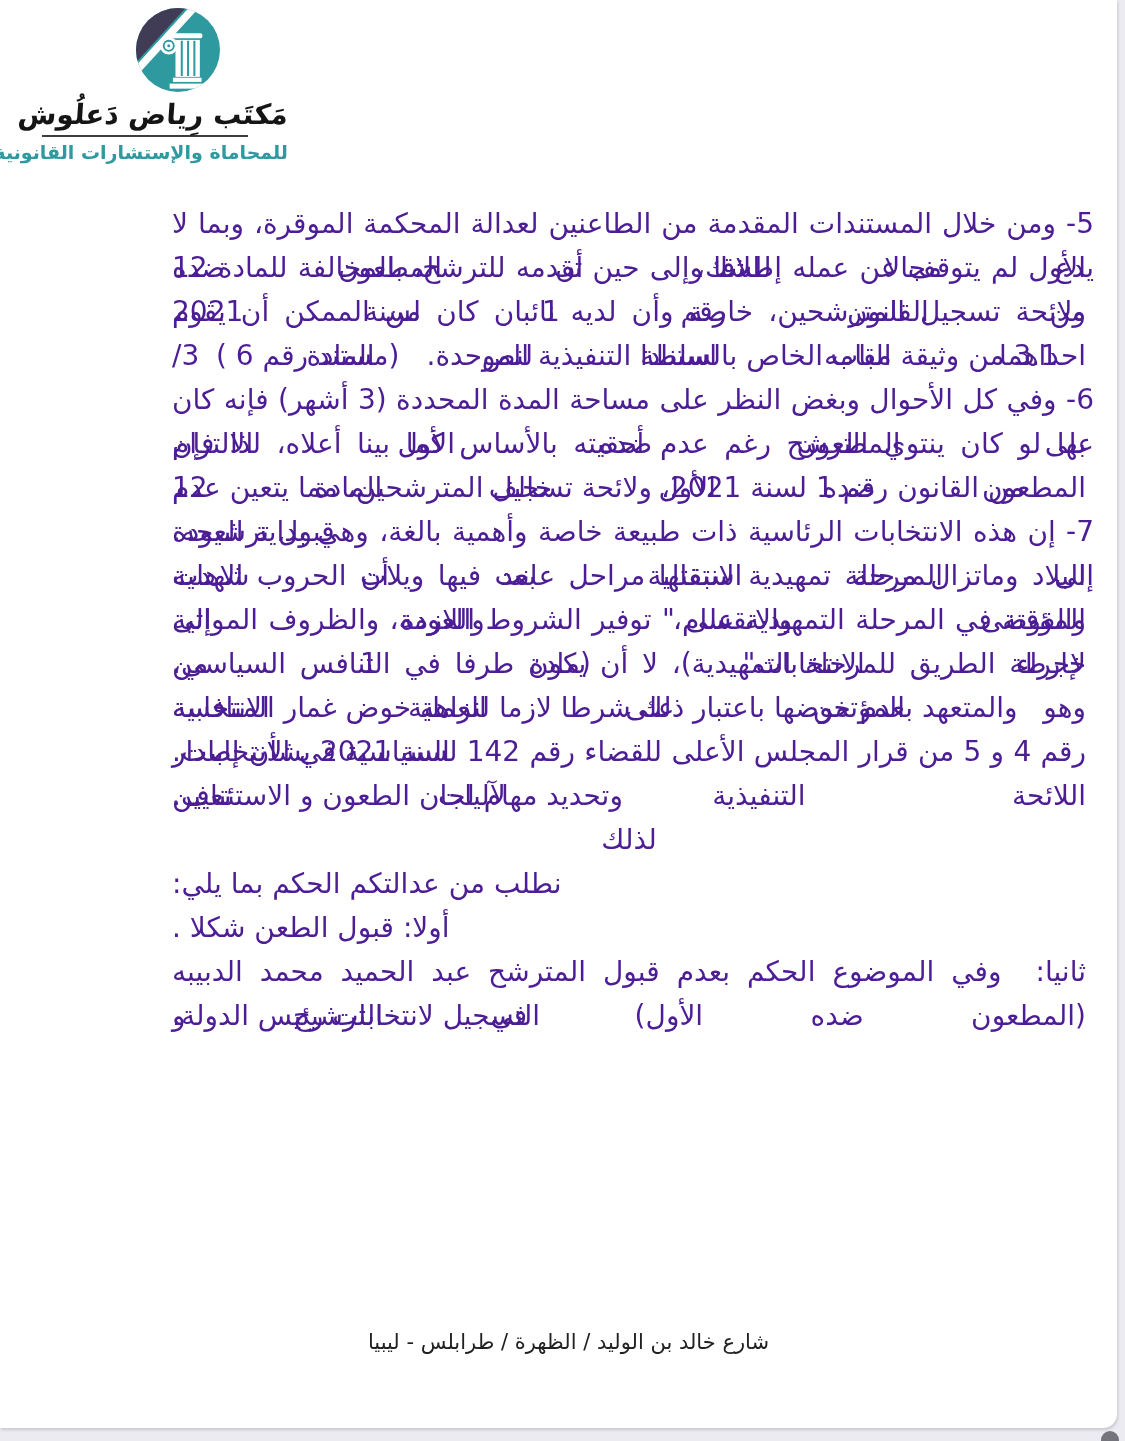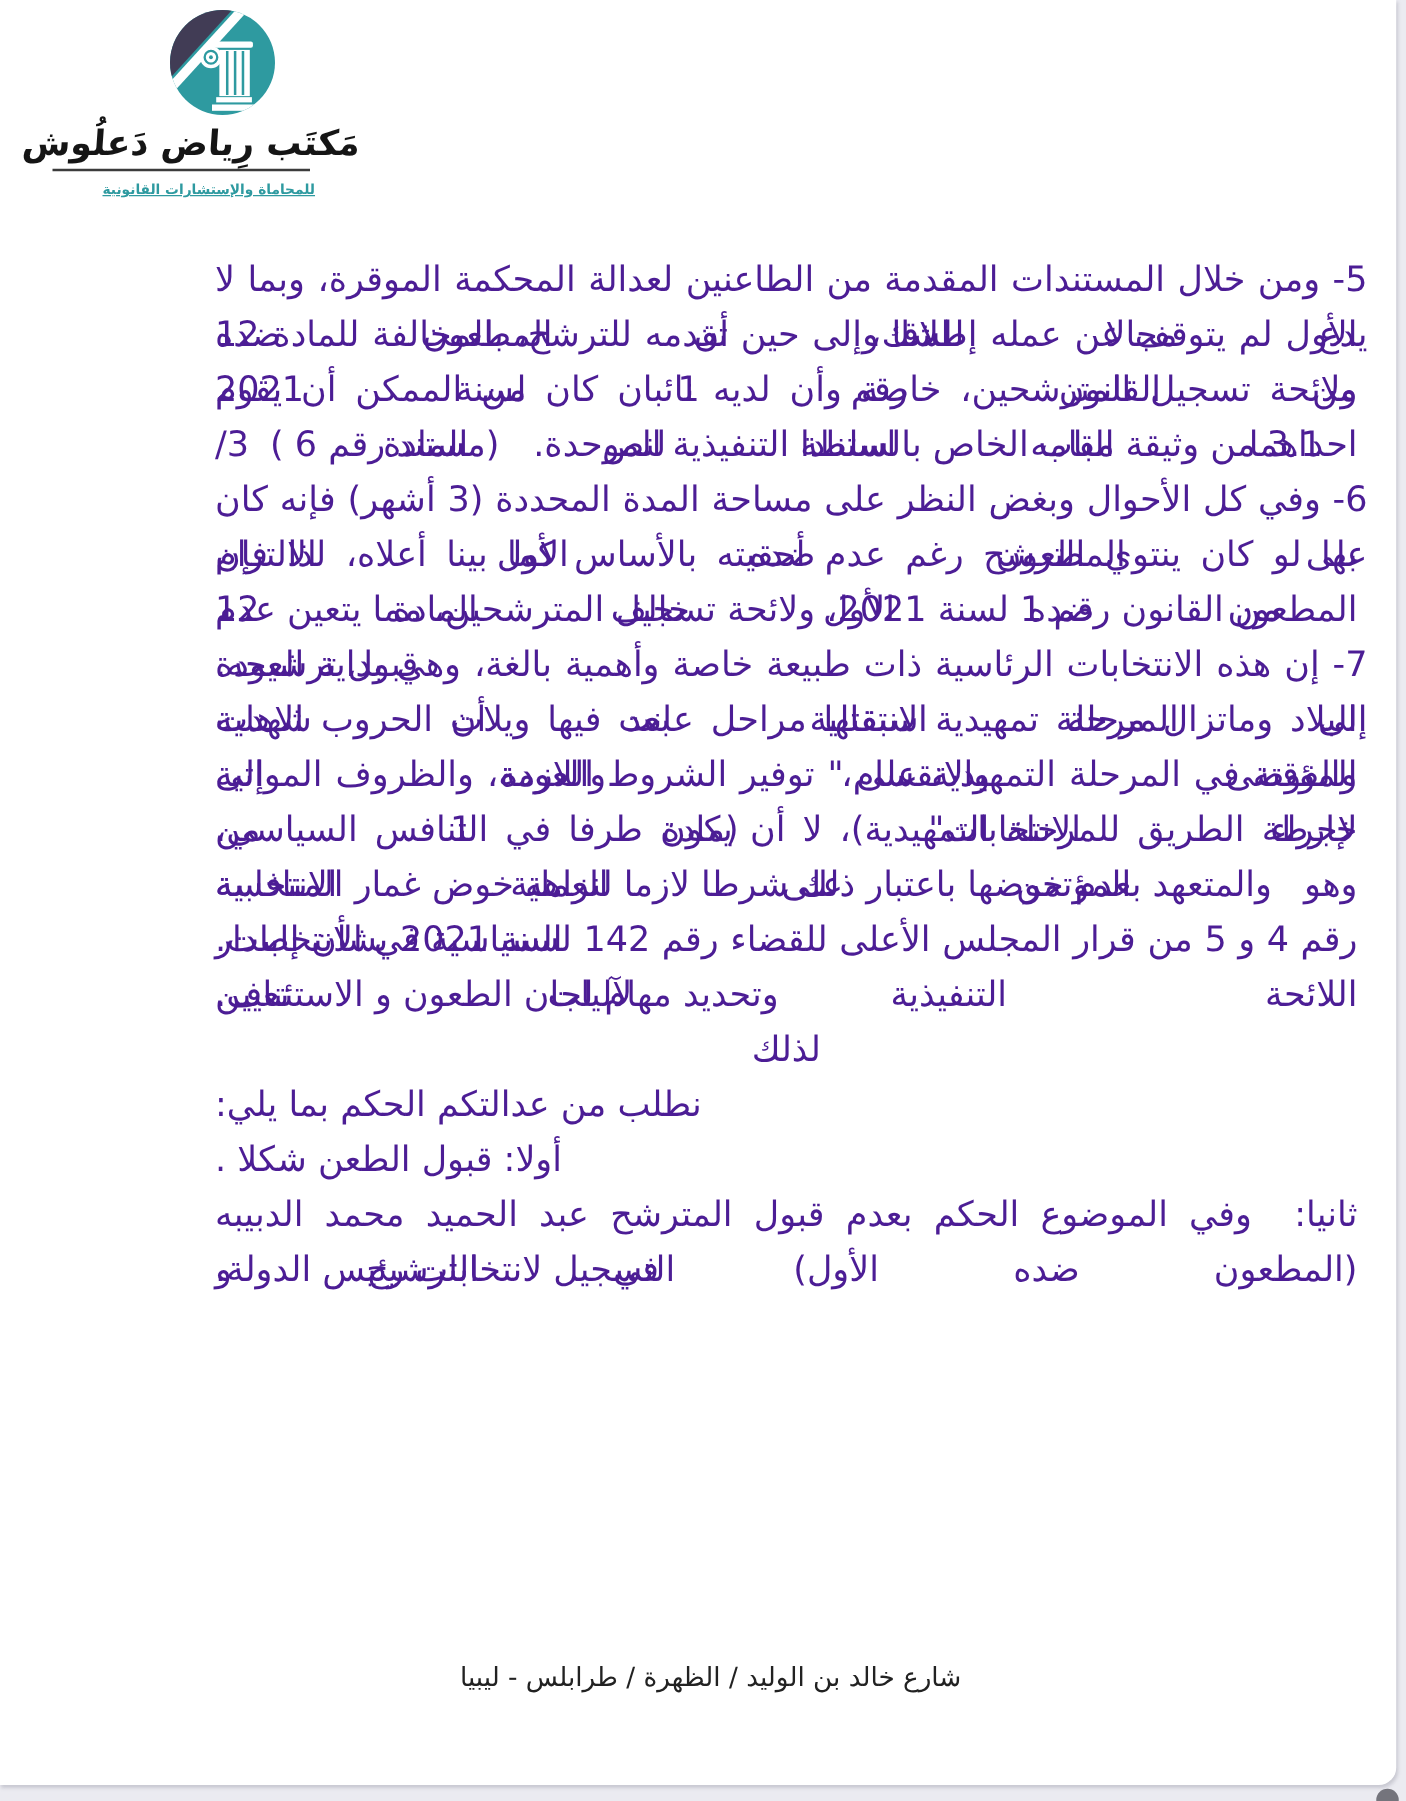--- a/index.html
+++ b/index.html
@@ -21,21 +21,21 @@
   .logo-mark{display:block;margin:2px auto 6px 100px;}
   .firm-name{
     direction:rtl;text-align:center;width:248px;
     font-size:28px;font-weight:bold;color:#151515;
     line-height:34px;white-space:nowrap;
     transform:skewX(-4deg);
   }
   .logo-rule{height:2px;background:#3c3c3c;width:206px;margin:3px 40px 5px 6px;}
   .tagline{
     direction:rtl;text-align:left;width:206px;margin-left:6px;
-    font-size:11px;font-weight:bold;line-height:20px;white-space:nowrap;text-decoration:underline;
+    font-size:19px;font-weight:bold;line-height:20px;white-space:nowrap;
   }
   
   .doc-body{
     position:absolute;top:202px;right:31px;left:172px;
     direction:rtl;
     font-size:28px;line-height:44px;color:#4c1d95;
   }
   .line{height:44px;overflow:visible;}
   .line.j{text-align:justify;text-align-last:justify;-moz-text-align-last:justify;}
   .line.r{text-align:left;}

